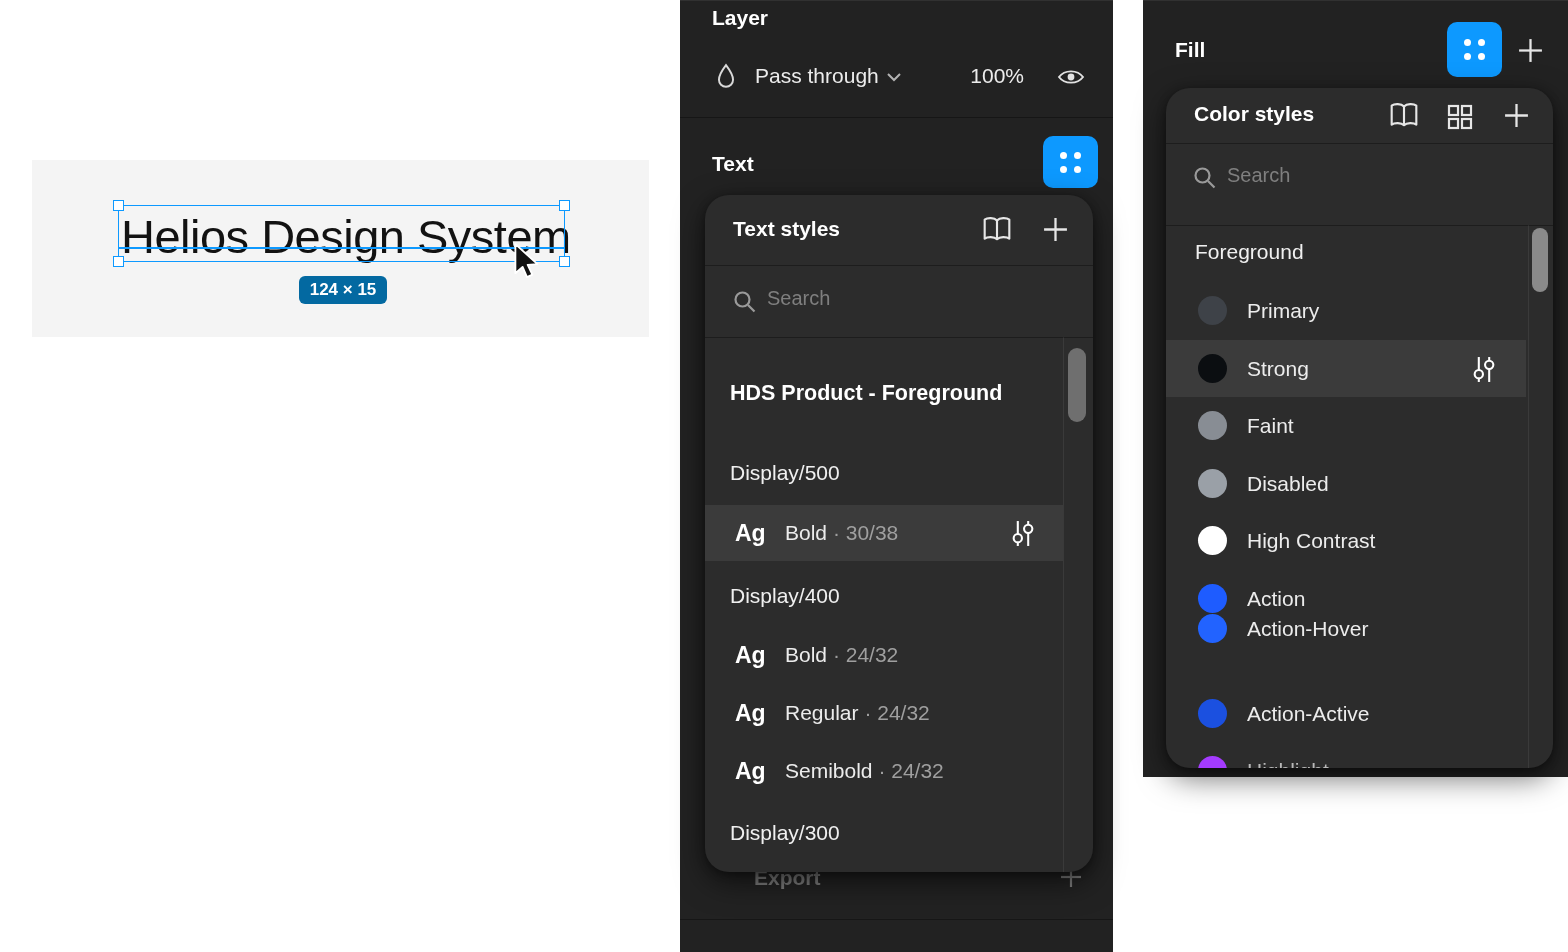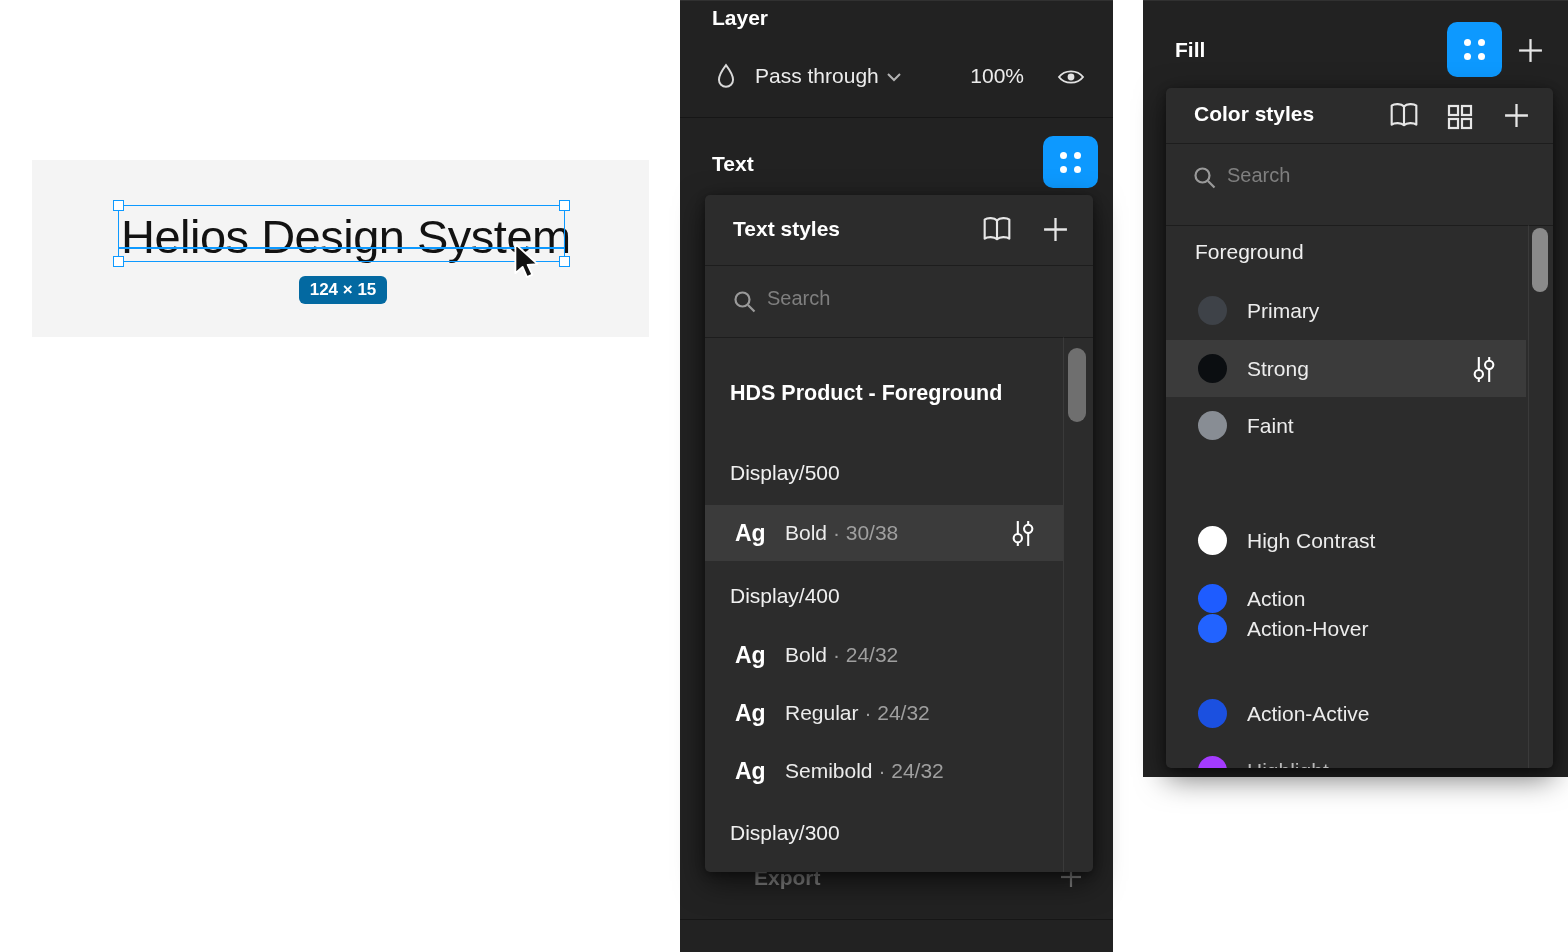--- a/index.html
+++ b/index.html
@@ -27,21 +27,21 @@
   .divider { position:absolute; left:0; right:0; height:1px; background:#161616; }
 
   .sec-title { font-size:21px; font-weight:bold; color:#ffffff; }
   .row-label { font-size:21px; color:#ececec; }
   .dim-label { font-size:21px; color:#9f9f9f; }
 
   .blue-btn { background:#0d99ff; border-radius:10px; }
   .dot4 { position:absolute; width:7px; height:7px; border-radius:50%; background:#fff; }
 
   
-  .overlay { background:#2c2c2c; border-radius:5px; overflow:hidden;
+  .overlay { background:#2c2c2c; border-radius:24px; overflow:hidden;
              box-shadow:0 10px 30px rgba(0,0,0,0.55), 0 2px 8px rgba(0,0,0,0.35); }
   .ov-divider { position:absolute; left:0; right:0; height:1px; background:#1d1d1d; }
   .search-input { background:transparent; border:none; outline:none; color:#e8e8e8; font-size:20px;
                   font-family:"Liberation Sans", sans-serif; width:240px; }
   .search-input::placeholder { color:#7f7f7f; }
 
   .ts-row { position:absolute; left:0; width:358px; height:56px; display:flex; align-items:center; }
   .ts-row.sel { background:#3b3b3b; }
   .ag { position:absolute; left:30px; font-size:23px; font-weight:bold; color:#fff; }
   .w  { position:absolute; left:80px; font-size:21px; color:#ececec; white-space:nowrap; }
@@ -231,20 +231,24 @@
           <circle cx="6" cy="17.5" r="4" fill="#3b3b3b" stroke="#fff" stroke-width="2"></circle>
           <line x1="16" y1="1" x2="16" y2="25" stroke="#fff" stroke-width="2"></line>
           <circle cx="16" cy="8.5" r="4" fill="#3b3b3b" stroke="#fff" stroke-width="2"></circle>
         </svg>
       </div>
 
       <div class="cs-row" style="top:309px;">
         <span class="swatch" style="background: rgb(136, 141, 148);"></span>
         <span class="cname">Faint</span>
       </div>
+      <div class="cs-row" style="top:367px;">
+        <span class="swatch" style="background: rgb(154, 160, 167);"></span>
+        <span class="cname">Disabled</span>
+      </div>
       <div class="cs-row" style="top:424px;">
         <span class="swatch" style="background: rgb(255, 255, 255);"></span>
         <span class="cname">High Contrast</span>
       </div>
       <div class="cs-row" style="top:482px;">
         <span class="swatch" style="background: rgb(30, 92, 255);"></span>
         <span class="cname">Action</span>
       </div>
       <div class="cs-row" style="top:512px;">
         <span class="swatch" style="background: rgb(34, 99, 255);"></span>

